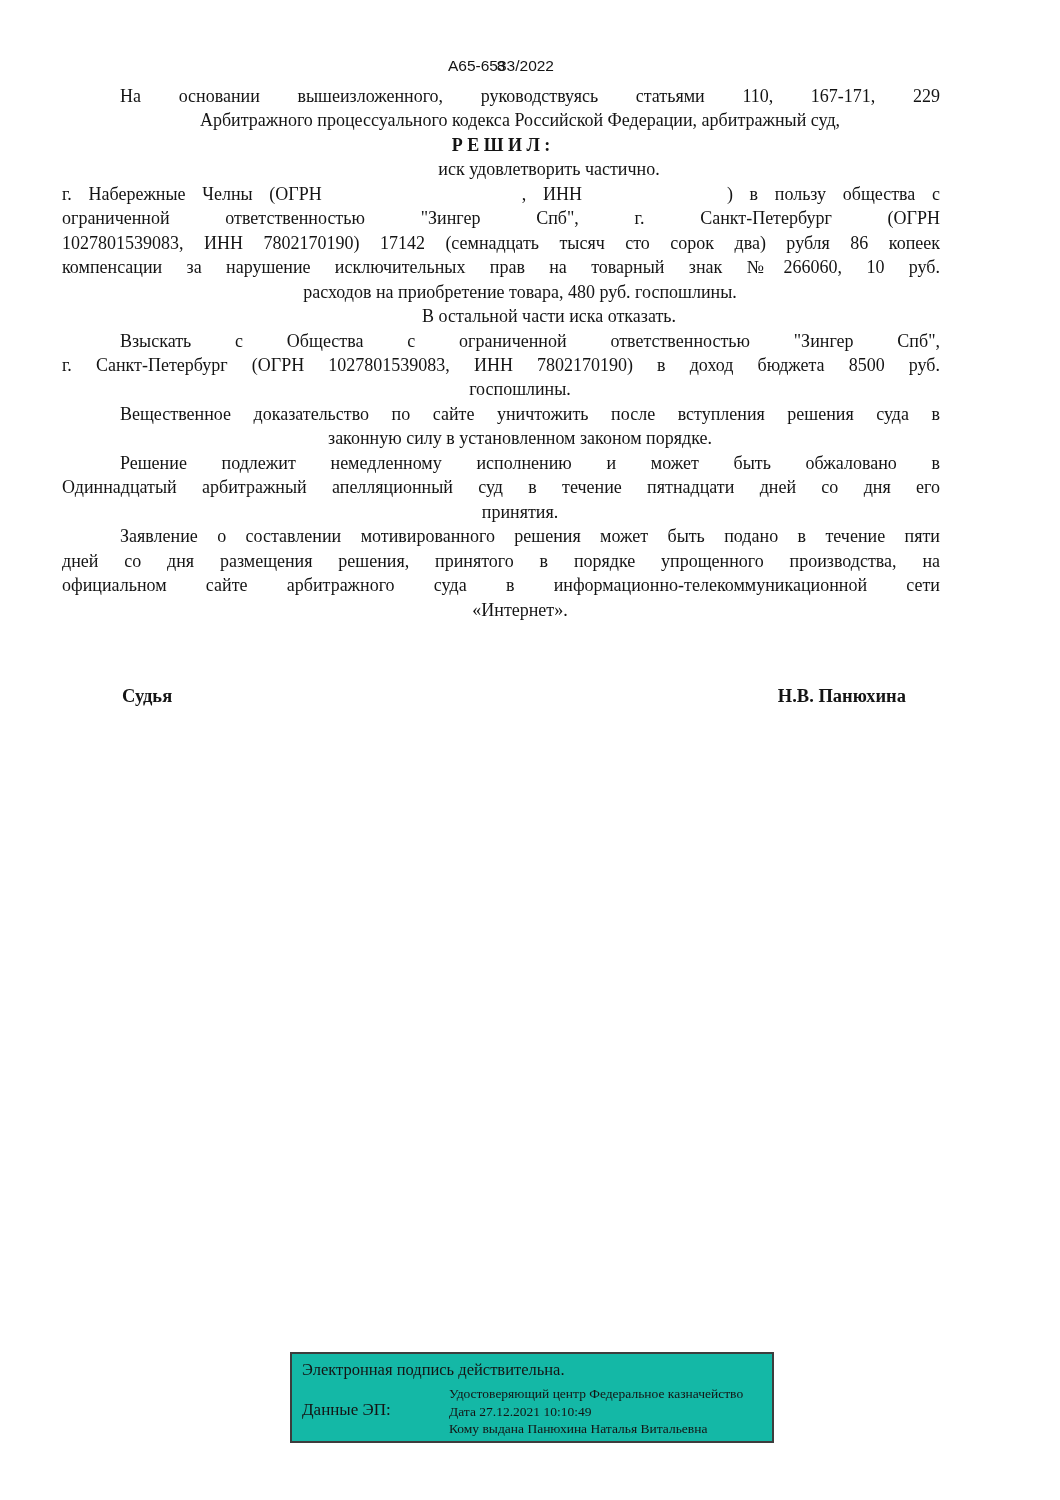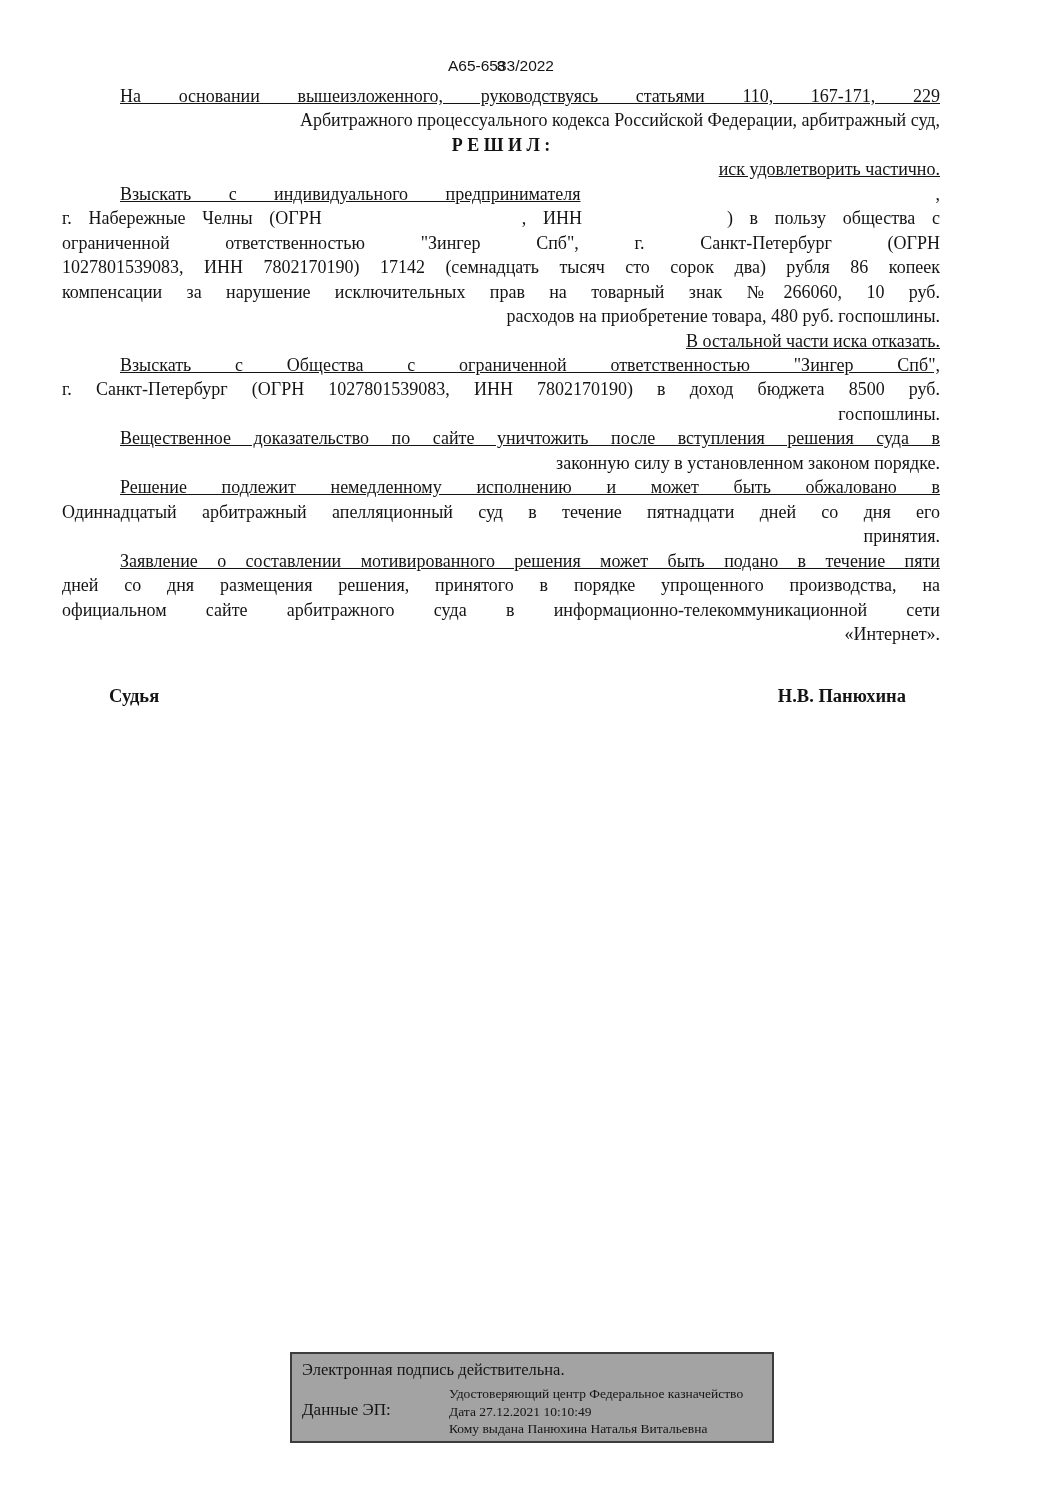--- a/index.html
+++ b/index.html
@@ -24,60 +24,59 @@
     font-family: "Liberation Sans", sans-serif;
     font-size: 15.5px;
   }
   .body-text {
     position: absolute; top: 84px; left: 62px; width: 878px;
     font-size: 18px;
     line-height: 24.45px;
   }
   .line { min-height: 24.45px; }
   .line.just { text-align: justify; text-align-last: justify; text-justify: inter-word; }
-  .line.left { text-align: right; margin-left: 38px; }
+  .line.left { text-align: center; margin-left: 38px; }
   .line.center { text-align: center; text-align-last: center; }
-  .line.ind { text-indent: 58px; text-decoration: underline; }
+  .line.ind { text-indent: 58px; }
   .bold { font-weight: bold; }
   .gap { display: inline-block; height: 1px; vertical-align: baseline; }
   .judge-row {
     position: absolute; top: 686px; left: 62px; width: 878px;
     display: flex; justify-content: space-between;
     font-weight: bold; font-size: 18.5px;
   }
-  .judge-label { margin-left: 47px; }
+  .judge-label { margin-left: 60px; }
   .judge-name  { margin-right: 34px; }
   .stamp {
     position: absolute; left: 290px; top: 1352px;
     width: 484px; height: 91px;
     border: 2px solid #3d3d3d;
     box-sizing: border-box;
     padding: 6px 10px 4px 10px;
-    background: #a3a3a3;
+    background: #14b8a6;
   }
   .stamp-valid { font-size: 16.5px; margin-bottom: 3px; }
   .stamp-row { display: flex; align-items: center; }
   .stamp-label { font-size: 17px; flex: 0 0 104px; }
   .stamp-col { font-size: 13.5px; line-height: 17.5px; padding-top: 2px; margin-left: 43px; }
 </style>
 </head>
 <body>
 
 <div class="page">
 
   <div class="hdr-pagenum">8</div>
 
   <div class="hdr-case">А65-6533/2022</div>
 
   <div class="body-text">
       <div class="line just ind">На основании вышеизложенного, руководствуясь статьями 110, 167-171, 229</div>
       <div class="line left">Арбитражного процессуального кодекса Российской Федерации, арбитражный суд,</div>
       <div class="line center bold">Р Е Ш И Л :</div>
       <div class="line left ind">иск удовлетворить частично.</div>
-      <div class="line just ind">Взыскать с индивидуального предпринимателя<span class="gap" style="width: 355px;"></span>,</div>
       <div class="line just">г. Набережные Челны (ОГРН<span class="gap" style="width: 200px;"></span>, ИНН<span class="gap" style="width: 145px;"></span>) в пользу общества с</div>
       <div class="line just">ограниченной ответственностью "Зингер Спб", г. Санкт-Петербург (ОГРН</div>
       <div class="line just">1027801539083, ИНН 7802170190) 17142 (семнадцать тысяч сто сорок два) рубля 86 копеек</div>
       <div class="line just">компенсации за нарушение исключительных прав на товарный знак №266060, 10 руб.</div>
       <div class="line left">расходов на приобретение товара, 480 руб. госпошлины.</div>
       <div class="line left ind">В остальной части иска отказать.</div>
       <div class="line just ind">Взыскать с Общества с ограниченной ответственностью "Зингер Спб",</div>
       <div class="line just">г. Санкт-Петербург (ОГРН 1027801539083, ИНН 7802170190) в доход бюджета 8500 руб.</div>
       <div class="line left">госпошлины.</div>
       <div class="line just ind">Вещественное доказательство по сайте уничтожить после вступления решения суда в</div>

